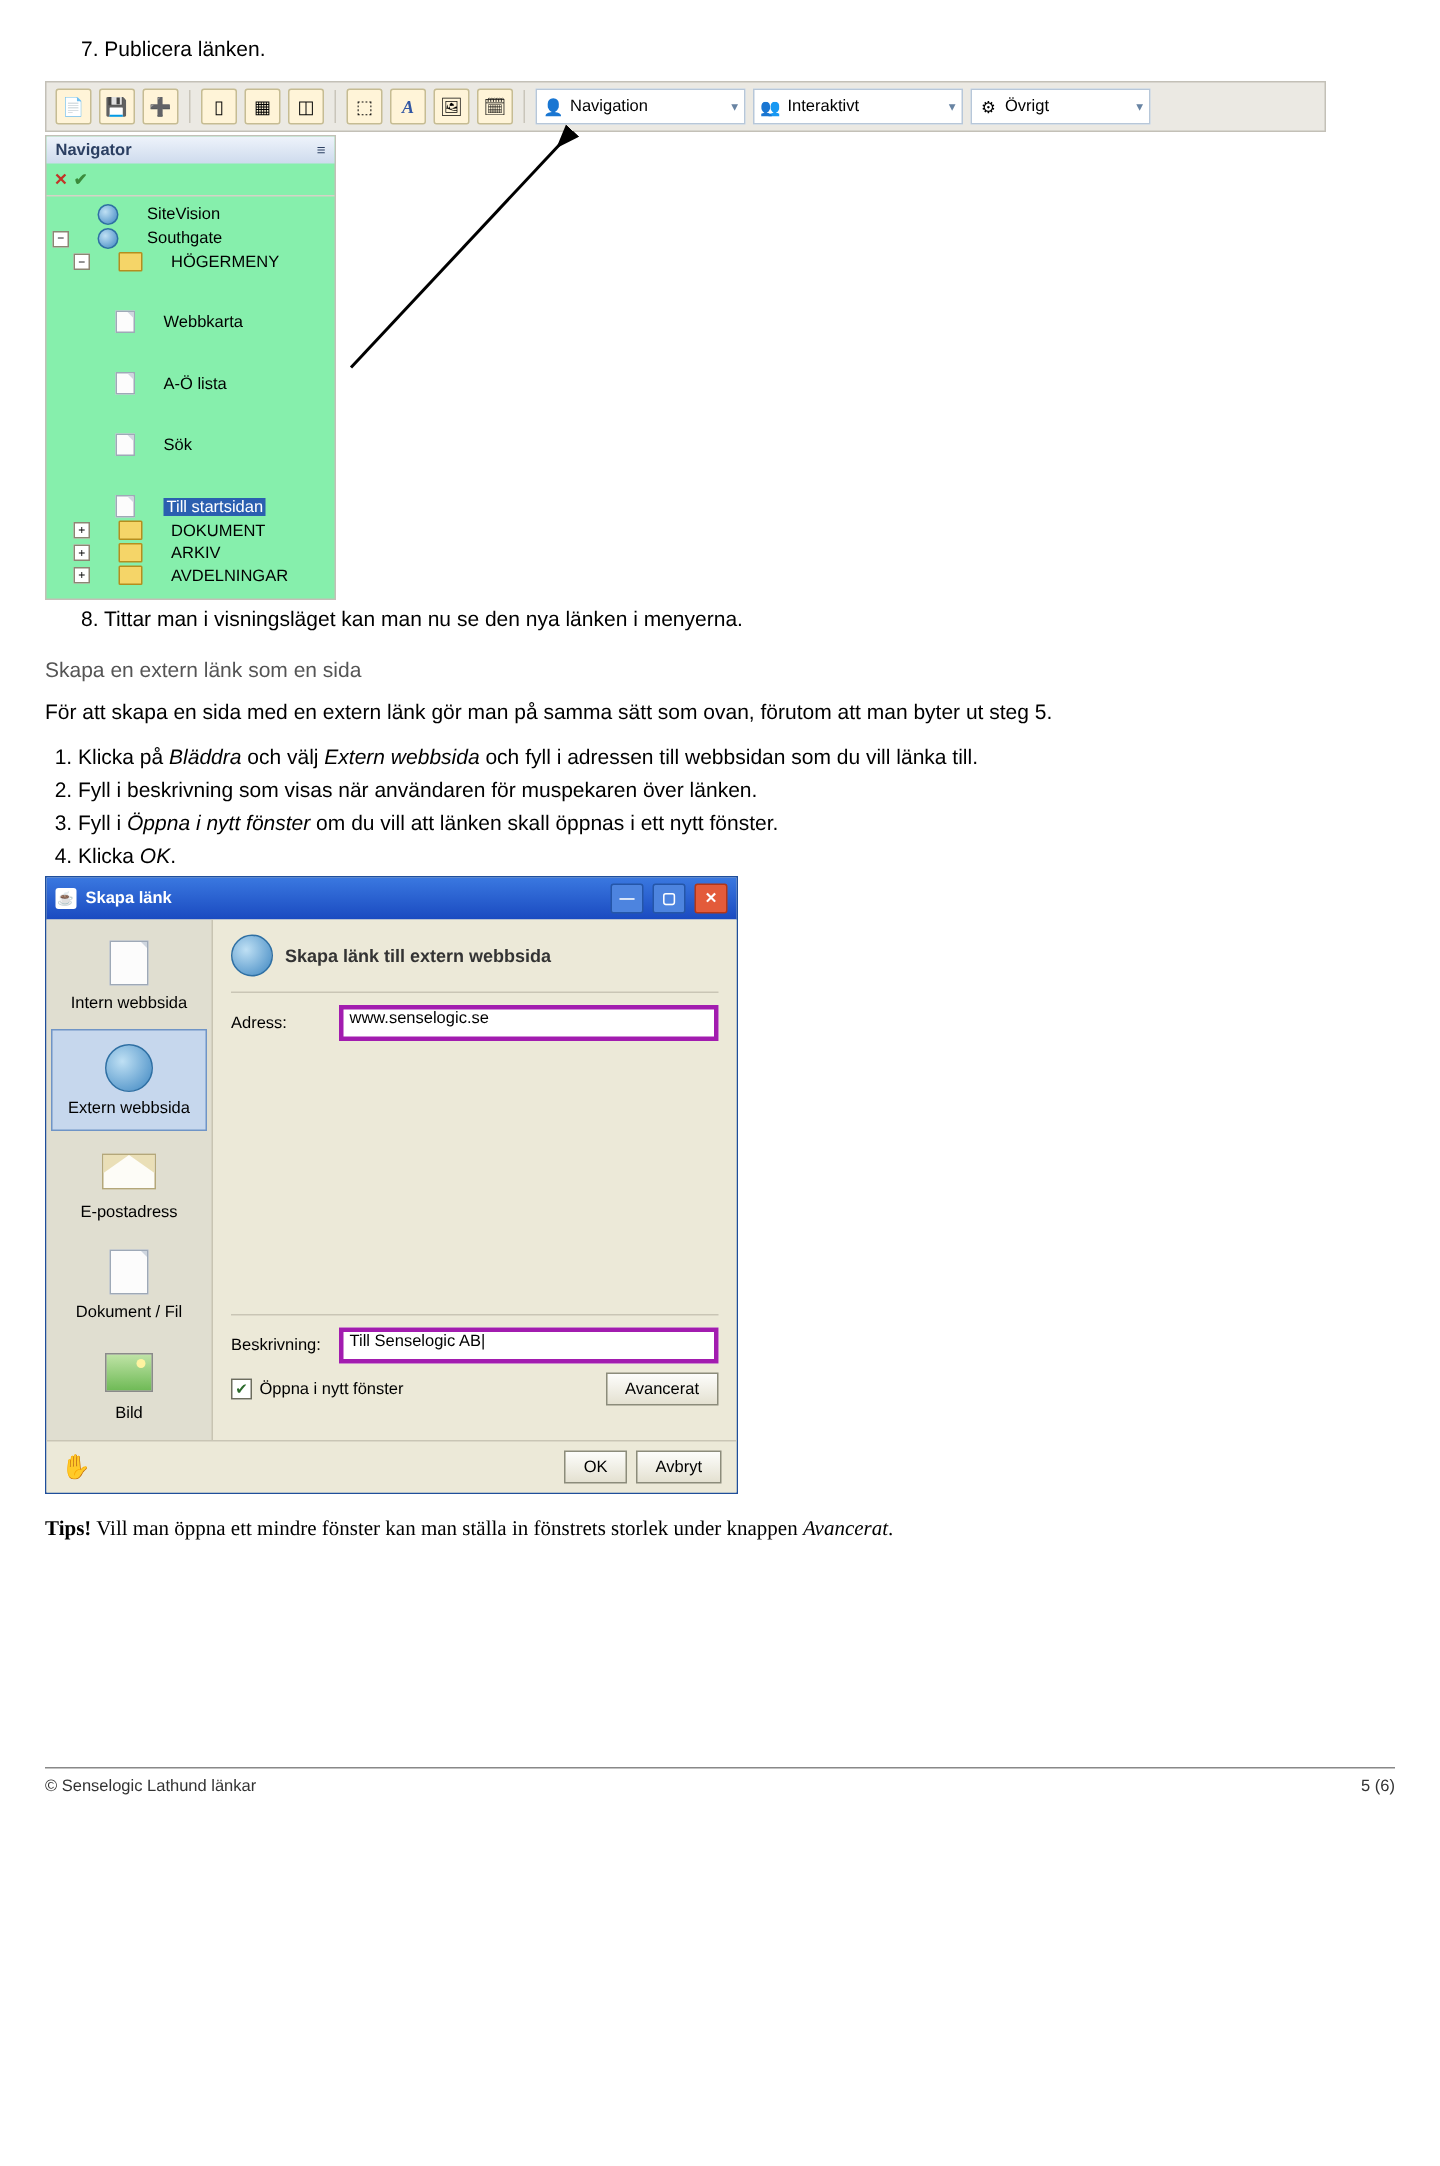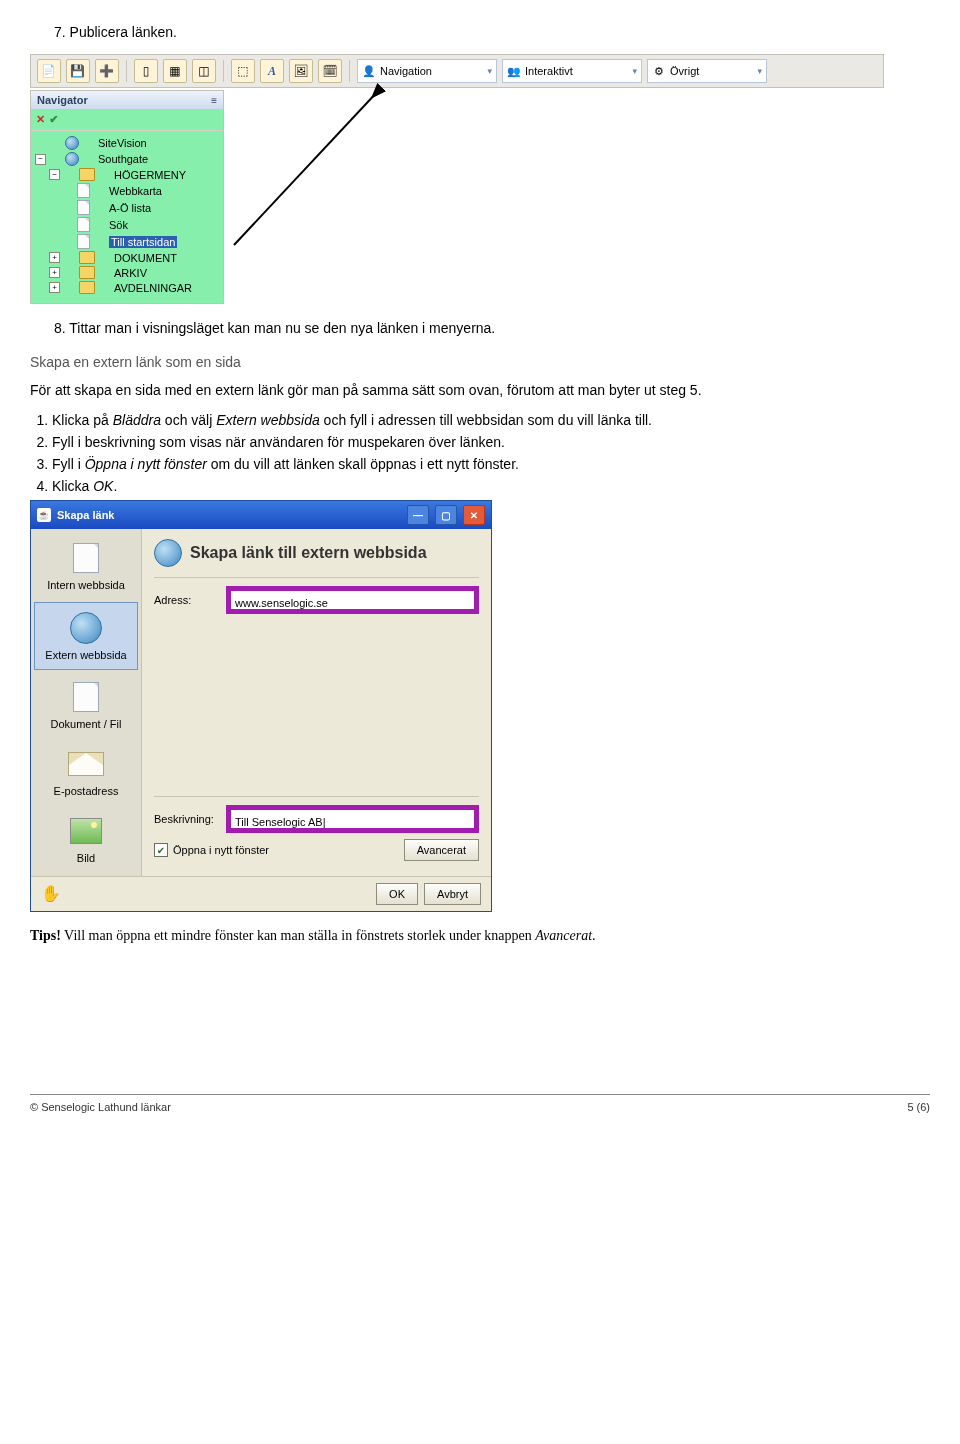--- a/index.html
+++ b/index.html
@@ -39,21 +39,21 @@
   .nav-area { margin-top:2px; display:flex; align-items:flex-start;}
   .nav-panel { width:192px; background:#86efac; border:1px solid #c3c0b7; font-size:11px;}
   .nav-head { background:linear-gradient(#eef3fb,#cedbed); color:#2b3f62; font-weight:bold; padding:3px 6px; display:flex; align-items:center; justify-content:space-between;}
   .nav-controls { display:flex; gap:4px; padding:4px 5px; border-bottom:1px solid #d6d2c6;}
   .nav-controls .x { color:#c23427; font-weight:bold;}
   .nav-controls .g { color:#3b8b3b; font-weight:bold;}
   .tree { padding:4px 4px 8px 4px;}
   .tree-row { display:flex; align-items:center; gap:19px; padding:1px 0;}
   .tree-ind0 { padding-left:0;}
   .tree-ind1 { padding-left:14px;}
-  .tree-ind3 { padding-left:42px;}
+  .tree-ind3 { padding-left:42px;margin-top:24px;}
   .box { width:9px; height:9px; border:1px solid #8c8673; background:#fff; display:inline-flex; align-items:center; justify-content:center; font-size:8px; line-height:1;}
   .folder { width:14px; height:11px; background:#f5d568; border:1px solid #b58e1e; border-radius:1px;}
   .page { width:11px; height:13px; background:#fcfcfc; border:1px solid #9ea9b7; position:relative;}
   .page:after{content:"";position:absolute;top:0;right:0;border-top:4px solid #cfd6df;border-left:4px solid transparent;}
   .globe { width:13px; height:13px; background:radial-gradient(circle at 35% 35%, #bfe0f4, #3d86c1); border-radius:50%; border:1px solid #2e6fa3;}
   .sel { background:#2b5fb0; color:#fff; padding:0 2px;}
   .arrow-layer { position:relative; width:0;}
   .arrow-svg { position:absolute; left:-5px; top:-10px; width:180px; height:240px;}
 
   
@@ -71,26 +71,26 @@
   .side-icn { width:36px; height:34px; display:flex; align-items:center; justify-content:center;}
   .side-icn.doc { }
   .side-icn.doc .page{width:24px;height:28px;}
   .side-icn.world .globe{width:30px;height:30px;}
   .side-icn.docfile { }
   .envelope { width:34px;height:22px;background:#fdfcf7;border:1px solid #b4a77a; position:relative;}
   .envelope:before{content:"";position:absolute;top:0;left:0;right:0;border-bottom:12px solid transparent;border-left:17px solid #eadfb7;border-right:17px solid #eadfb7;}
   .pic { width:30px;height:24px;background:linear-gradient(#bfe3a6,#6fba56);border:1px solid #8a8a8a;position:relative;}
   .pic:after{content:"";position:absolute;right:4px;top:3px;width:6px;height:6px;background:#fff3a0;border-radius:50%;}
   .dlg-main { flex:1; padding:10px 12px 10px 12px; background:#ece9d8; position:relative;}
-  .dlg-head { display:flex; align-items:center; gap:8px; font-size:16px; font-weight:bold; color:#333; margin-bottom:10px;}
+  .dlg-head { display:flex; align-items:center; gap:8px; font-size:12px; font-weight:bold; color:#333; margin-bottom:10px;}
   .dlg-head .globe{width:26px;height:26px;}
   .hr { height:1px; background:#c9c5b5; margin:6px 0 8px;}
   .field-row { display:flex; align-items:center; gap:6px; margin:6px 0;}
   .field-row label{ width:66px; }
-  .tf { flex:1; height:18px; border:5px solid #a21caf; background:#fff; padding:0 4px; display:flex; align-items:flex-end;}
+  .tf { flex:1; height:18px; border:3px solid #a21caf; background:#fff; padding:0 4px; display:flex; align-items:flex-start;}
   .gap-fill { height:170px;}
   .chk-row { display:flex; align-items:center; justify-content:space-between; margin-top:4px;}
   .chk { display:flex; align-items:center; gap:5px;}
   .chkbox{ width:12px;height:12px;border:1px solid #6d6d5e;background:#fff;display:flex;align-items:center;justify-content:center;color:#2c6b2c;font-size:10px;}
   .btn { height:20px; border:1px solid #8c8c7b; background:linear-gradient(#fdfdfb,#e4e1d1); padding:0 12px; display:flex; align-items:center; font-size:11px;}
   .dlg-foot { background:#ece9d8; border-top:1px solid #c9c5b5; padding:6px 10px; display:flex; justify-content:flex-end; gap:6px; align-items:center;}
   .hand { width:22px;height:20px; margin-right:auto; font-size:16px;}
 
   .tips { margin: 10px 0 40px 0; font-family: Liberation Serif, serif;}
   .footer { border-top:1px solid #888; margin-top:150px; padding-top:6px; display:flex; justify-content:space-between; font-size:11px; color:#333;}
@@ -201,21 +201,21 @@
           <marker id="ah" markerWidth="10" markerHeight="10" refX="2" refY="3" orient="auto">
         <path d="M0,0 L0,6 L8,3 z" fill="#000"></path>
           </marker>
         </defs>
       <line x1="160" y1="10" x2="15" y2="165" stroke="#000" stroke-width="2" marker-start="url(#ah)"></line>
       <rect x="-90" y="-36" width="28" height="28" fill="none" stroke="none"></rect>
     </svg>
   </div>
 </div>
 
-<div class="step-line" style="margin-top:16px;">
+<div class="step-line" style="margin-top:4px;">
   <span>8.</span>
   <span>Tittar man i visningsläget kan man nu se den nya länken i menyerna.</span>
 </div>
 
 <h2 class="section-title">Skapa en extern länk som en sida</h2>
 
 <div class="para">För att skapa en sida med en extern länk gör man på samma sätt som ovan, förutom att man byter ut steg 5.</div>
 
 <ol class="nums">
   <li>
@@ -247,30 +247,30 @@
           </div>
         <span>Intern webbsida</span>
       </div>
       <div class="side-item active">
         <div class="side-icn world">
             <span class="globe"></span>
           </div>
         <span>Extern webbsida</span>
       </div>
       <div class="side-item">
+        <div class="side-icn">
+            <span class="envelope"></span>
+          </div>
+        <span>E-postadress</span>
+      </div>
+      <div class="side-item">
         <div class="side-icn docfile">
             <span class="page" style="width:24px;height:28px;"></span>
           </div>
         <span>Dokument / Fil</span>
-      </div>
-      <div class="side-item">
-        <div class="side-icn">
-            <span class="envelope"></span>
-          </div>
-        <span>E-postadress</span>
       </div>
       <div class="side-item">
         <div class="side-icn">
             <span class="pic"></span>
           </div>
         <span>Bild</span>
       </div>
     </div>
     <div class="dlg-main">
       <div class="dlg-head">

